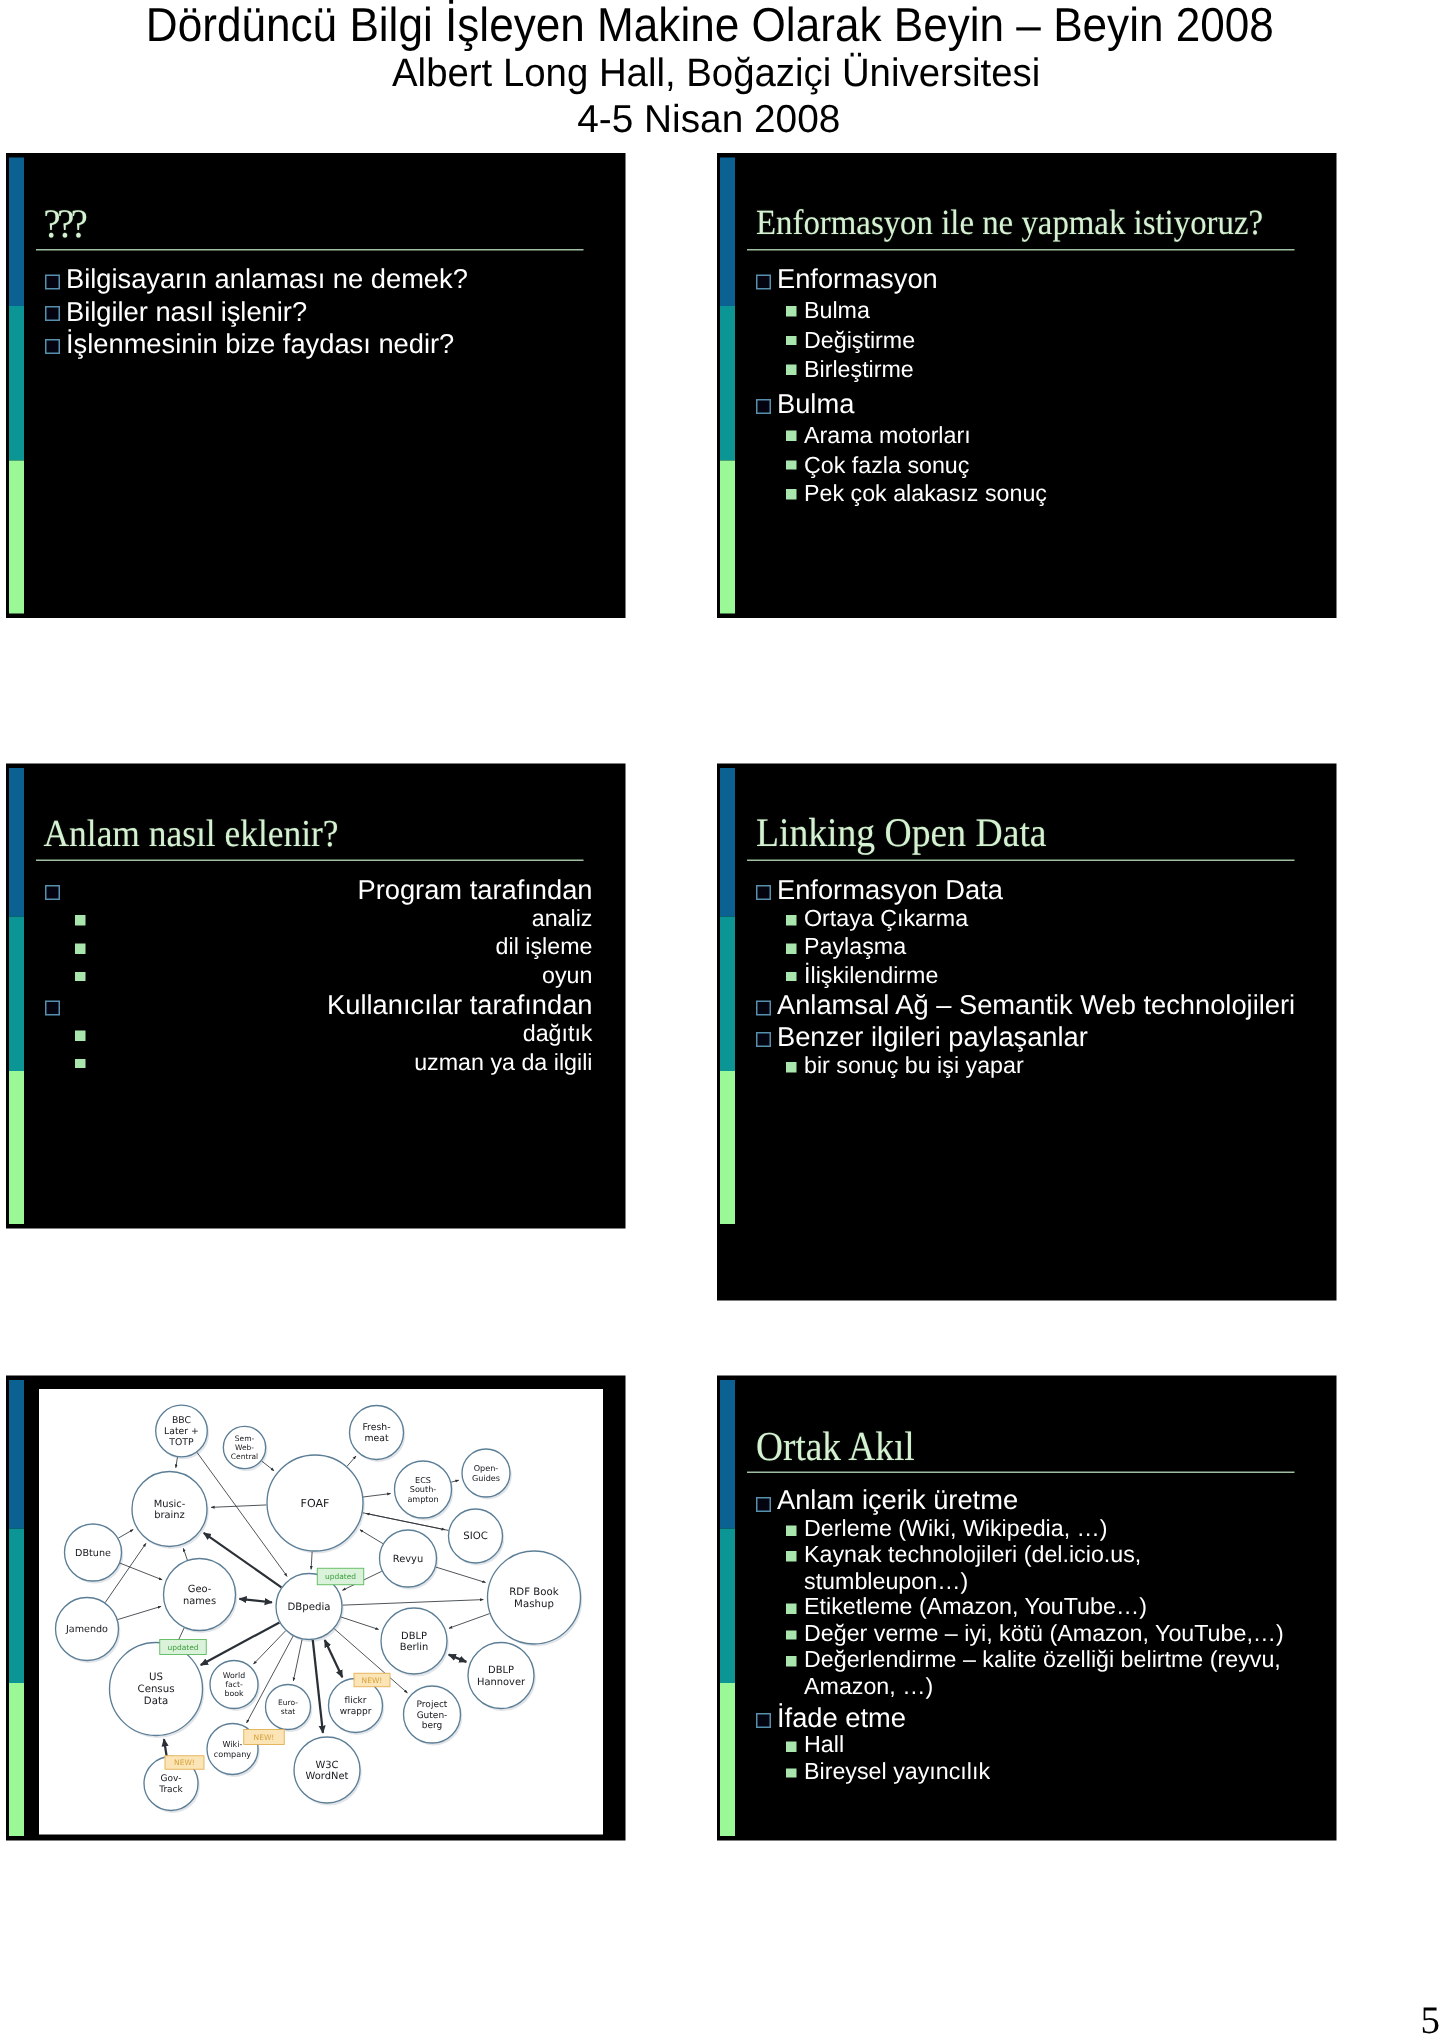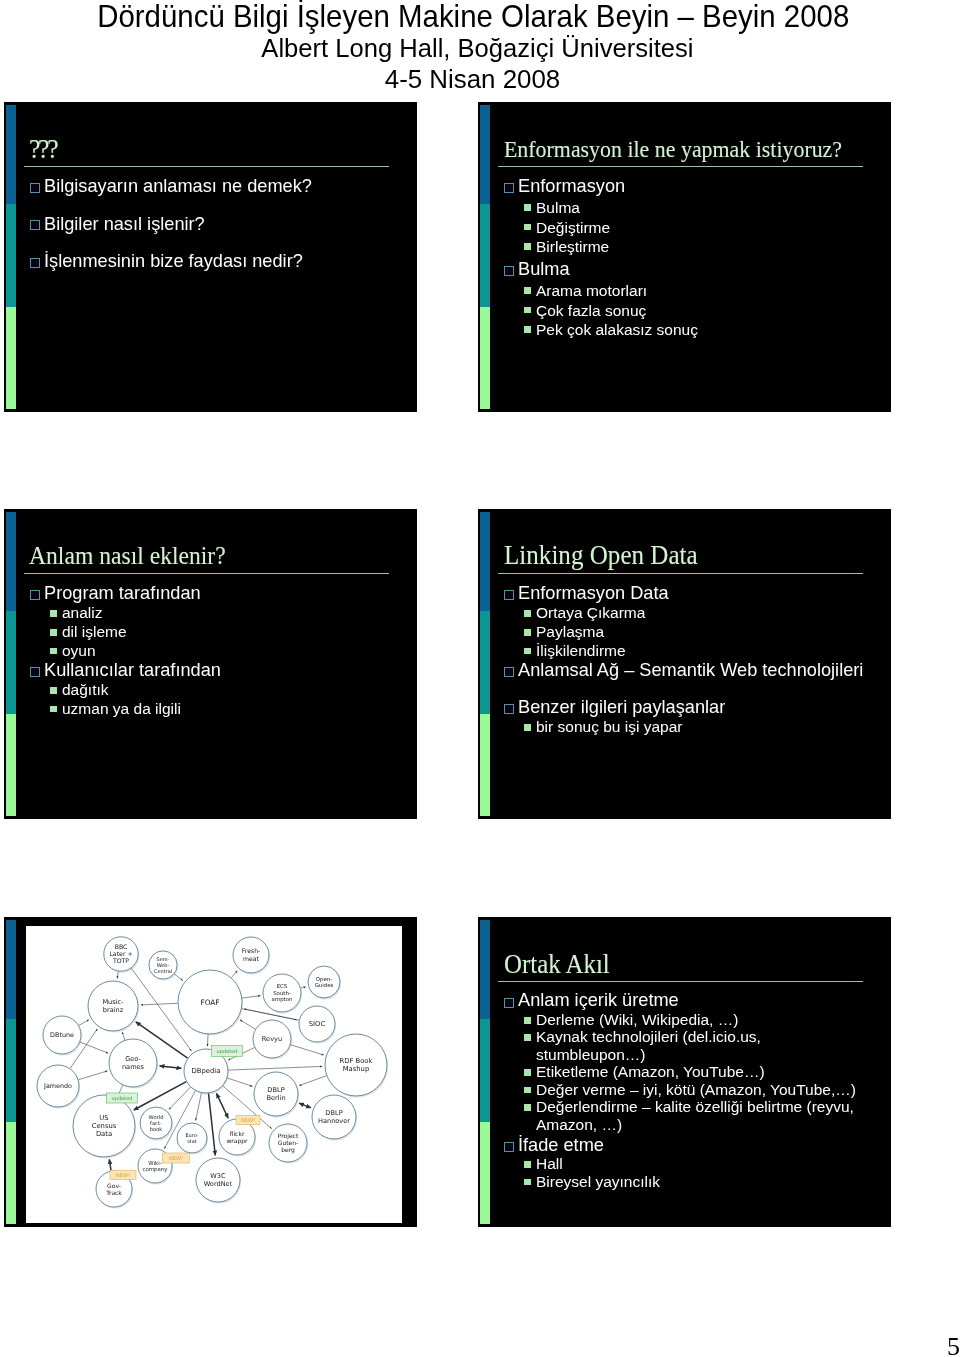--- a/index.html
+++ b/index.html
@@ -35,21 +35,21 @@
   #sl2 .s-title{font-size:25.5px;top:34px;left:25px;transform:scaleX(0.926);transform-origin:0 50%;}
   #sl3 .s-title{font-size:27.1px;top:34px;transform:scaleX(0.926);transform-origin:0 50%;}
   #sl5 .s-title{font-size:27.5px;top:34px;transform:scaleX(0.905);transform-origin:0 50%;}
   .rule{position:absolute;height:1px;background:#9ec0a0;
         left:20px;top:64px;width:365px;}
   .blist{position:absolute;left:20px;top:74.4px;width:371px;color:#ffffff;
          -webkit-font-smoothing:antialiased;opacity:.999;}
   .li{position:relative;}
   .li .txt{display:inline-block;}
   .l1{font-size:18.2px;line-height:21.5px;padding-left:20px;}
-  .li.l1 + .li.l1{margin-top:16px;}
+  .li.l1 + .li.l1{margin-top:0px;}
   .li.l2 + .li.l1{margin-top:2.7px;}
   .l2{font-size:15.5px;line-height:19.1px;padding-left:38px;}
   #sl0 .l1{line-height:21.4px;}
   #sl1 .l1{line-height:21.9px;} #sl1 .l2{line-height:19.45px;}
   #sl2 .l1{line-height:20.97px;} #sl2 .l2{line-height:18.63px;}
   #sl3 .l1{line-height:21.0px;} #sl3 .l2{line-height:18.66px;}
   #sl5 .l1{line-height:19.64px;} #sl5 .l2{line-height:17.45px;}
   #sl5 .li.l2 + .li.l1{margin-top:2.3px;}
   #sl2 .li.l2 + .li.l1{margin-top:0px;}
   #sl3 .li.l2 + .li.l1{margin-top:0px;}
@@ -101,40 +101,40 @@
         <div class="li l2"><span class="bullet2"></span><span class="txt">Bulma</span></div>
         <div class="li l2"><span class="bullet2"></span><span class="txt">Değiştirme</span></div>
         <div class="li l2"><span class="bullet2"></span><span class="txt">Birleştirme</span></div>
         <div class="li l1"><span class="bullet1"></span><span class="txt">Bulma</span></div>
         <div class="li l2"><span class="bullet2"></span><span class="txt">Arama motorları</span></div>
         <div class="li l2"><span class="bullet2"></span><span class="txt">Çok fazla sonuç</span></div>
         <div class="li l2"><span class="bullet2"></span><span class="txt">Pek çok alakasız sonuç</span></div>
       </div>
   </div>
 
-  <div class="slide sl" id="sl2" style="left:4px;top:509px;width:413px;height:310px;">
+  <div class="slide sl" id="sl2" style="left:4px;top:509px;width:413px;height:310px;text-align:right;">
     <div class="bar">
       <div class="seg seg1"></div>
       <div class="seg seg2"></div>
       <div class="seg seg3"></div>
     </div>
     <div class="s-title">Anlam nasıl eklenir?</div>
     <div class="rule"></div>
     <div class="blist">
         <div class="li l1"><span class="bullet1"></span><span class="txt">Program tarafından</span></div>
         <div class="li l2"><span class="bullet2"></span><span class="txt">analiz</span></div>
         <div class="li l2"><span class="bullet2"></span><span class="txt">dil işleme</span></div>
         <div class="li l2"><span class="bullet2"></span><span class="txt">oyun</span></div>
         <div class="li l1"><span class="bullet1"></span><span class="txt">Kullanıcılar tarafından</span></div>
         <div class="li l2"><span class="bullet2"></span><span class="txt">dağıtık</span></div>
         <div class="li l2"><span class="bullet2"></span><span class="txt">uzman ya da ilgili</span></div>
       </div>
   </div>
 
-  <div class="slide sl" id="sl3" style="left:478px;top:509px;width:413px;height:310px;">
+  <div class="slide sl" id="sl3" style="left:478px;top:509px;width:413px;height:358px;">
     <div class="bar">
       <div class="seg seg1"></div>
       <div class="seg seg2"></div>
       <div class="seg seg3"></div>
     </div>
     <div class="s-title">Linking Open Data</div>
     <div class="rule"></div>
     <div class="blist">
         <div class="li l1"><span class="bullet1"></span><span class="txt">Enformasyon Data</span></div>
         <div class="li l2"><span class="bullet2"></span><span class="txt">Ortaya Çıkarma</span></div>

